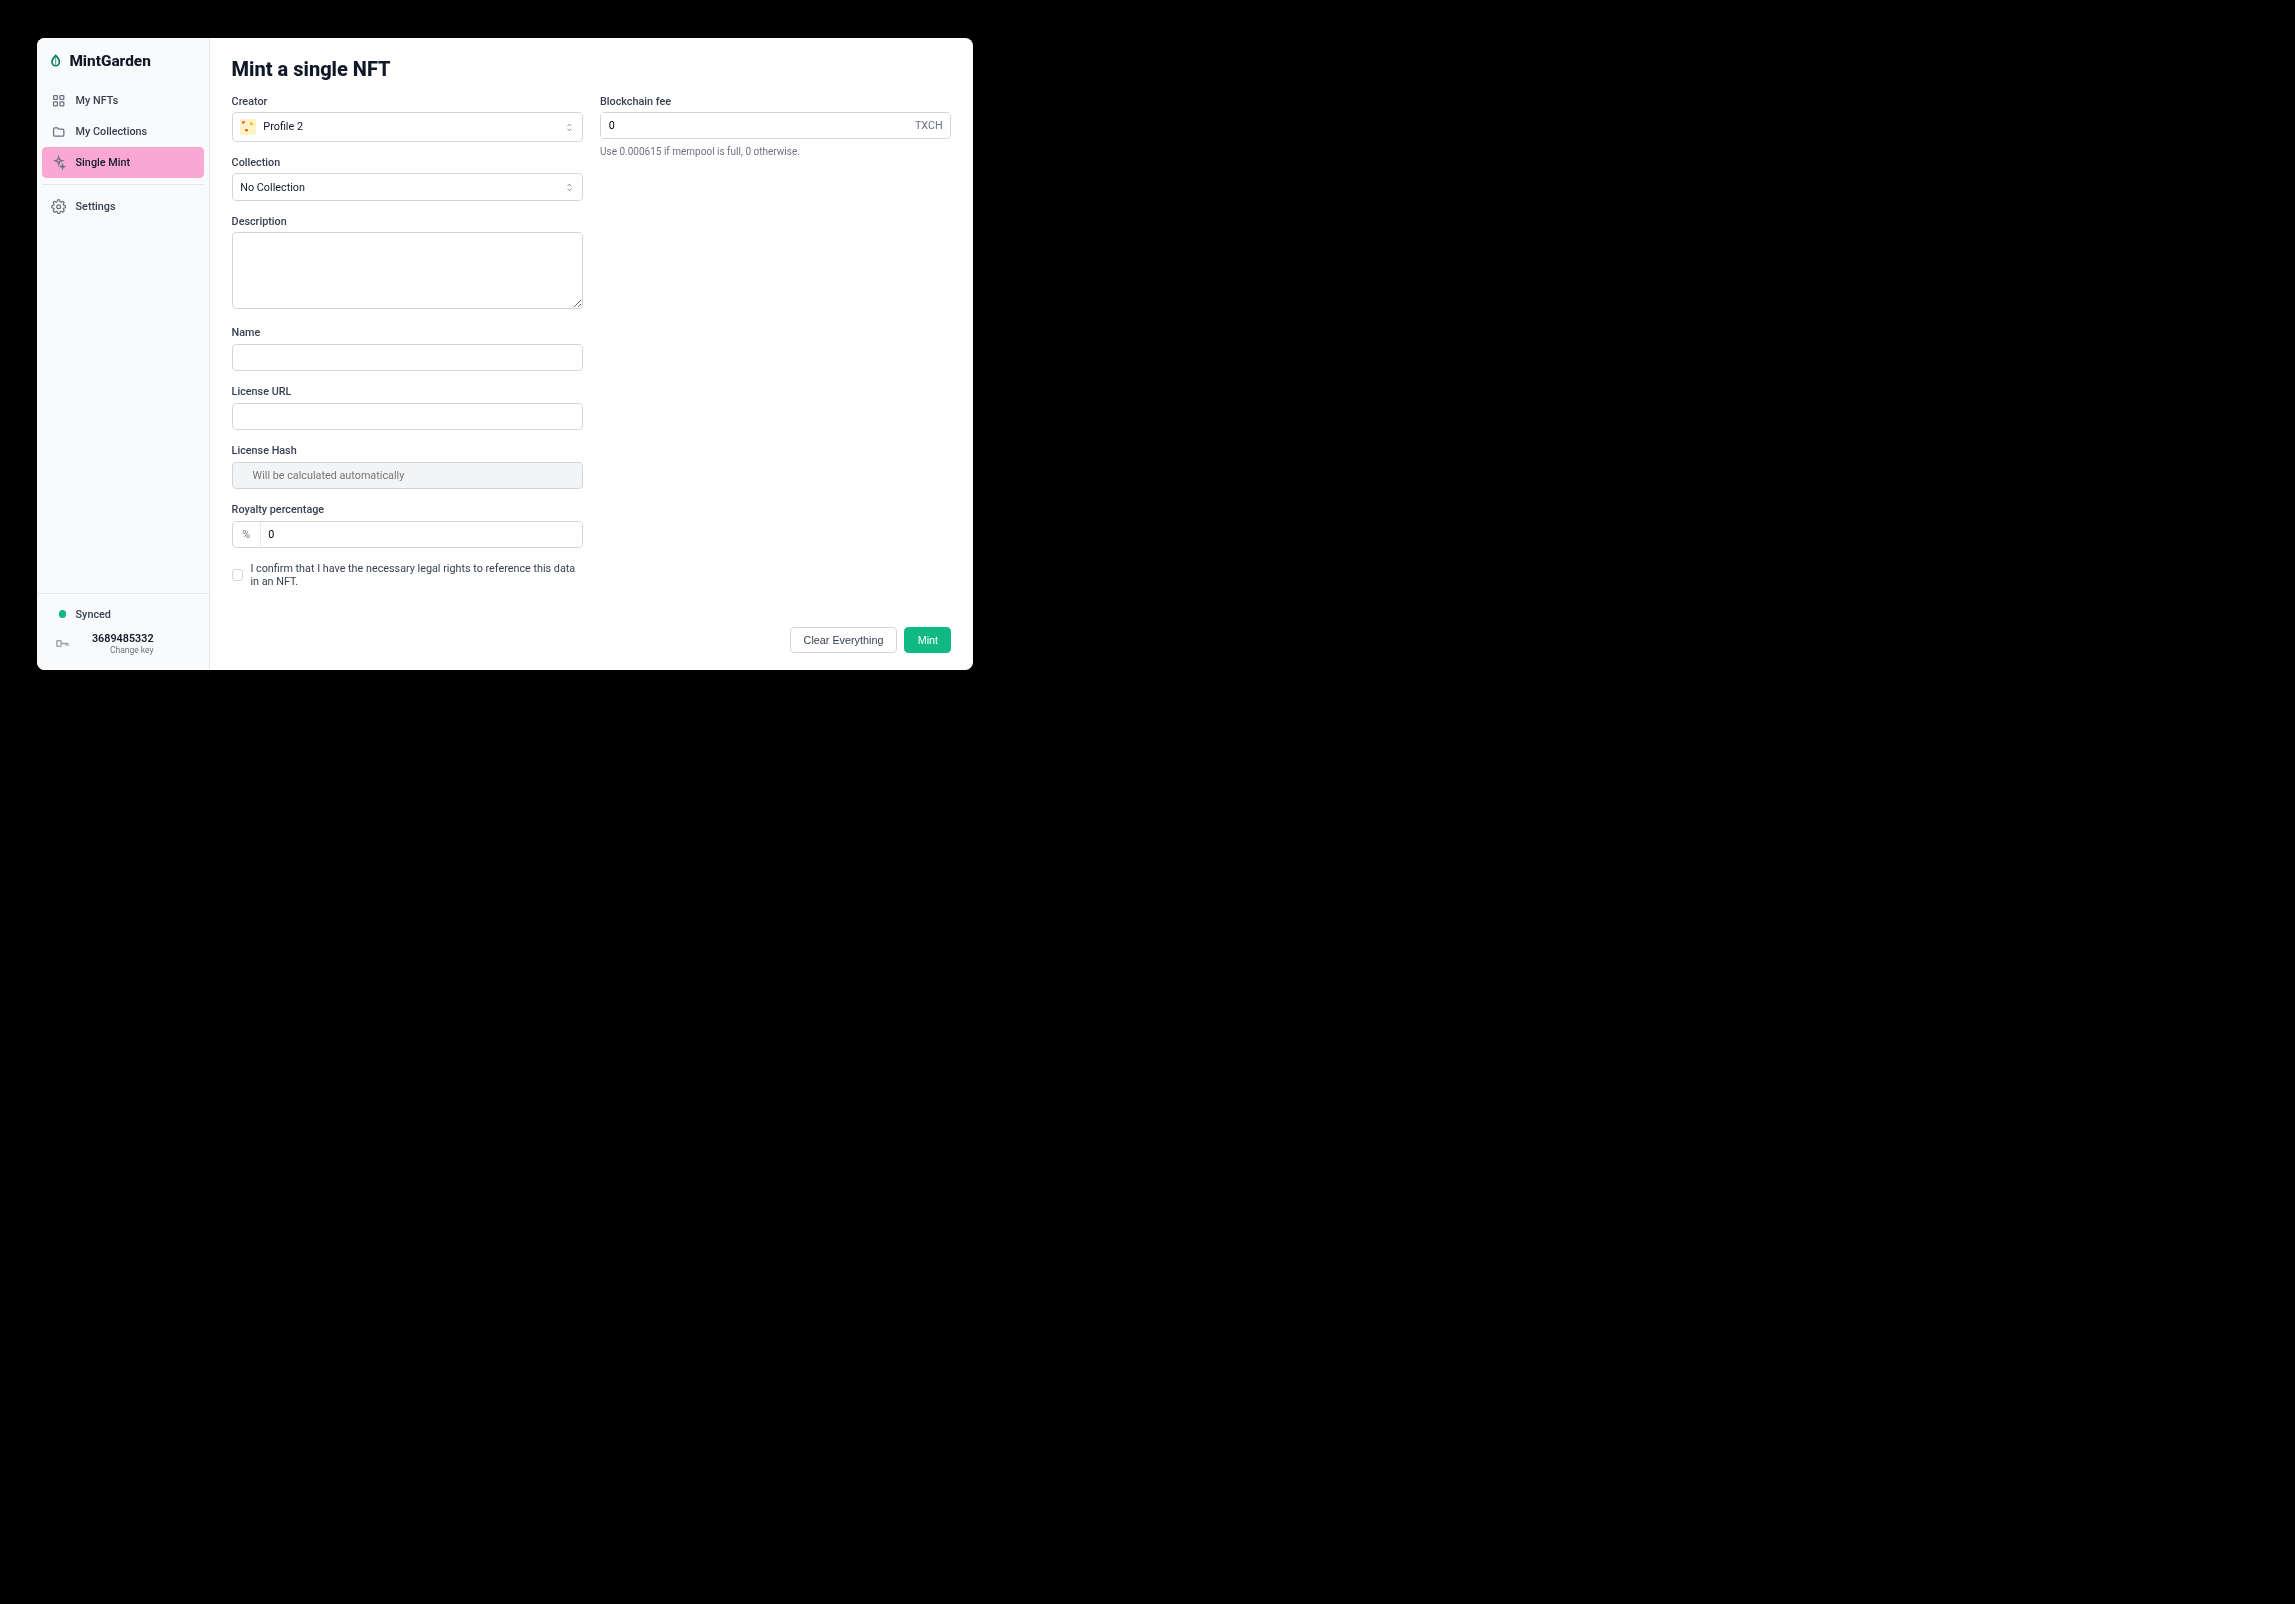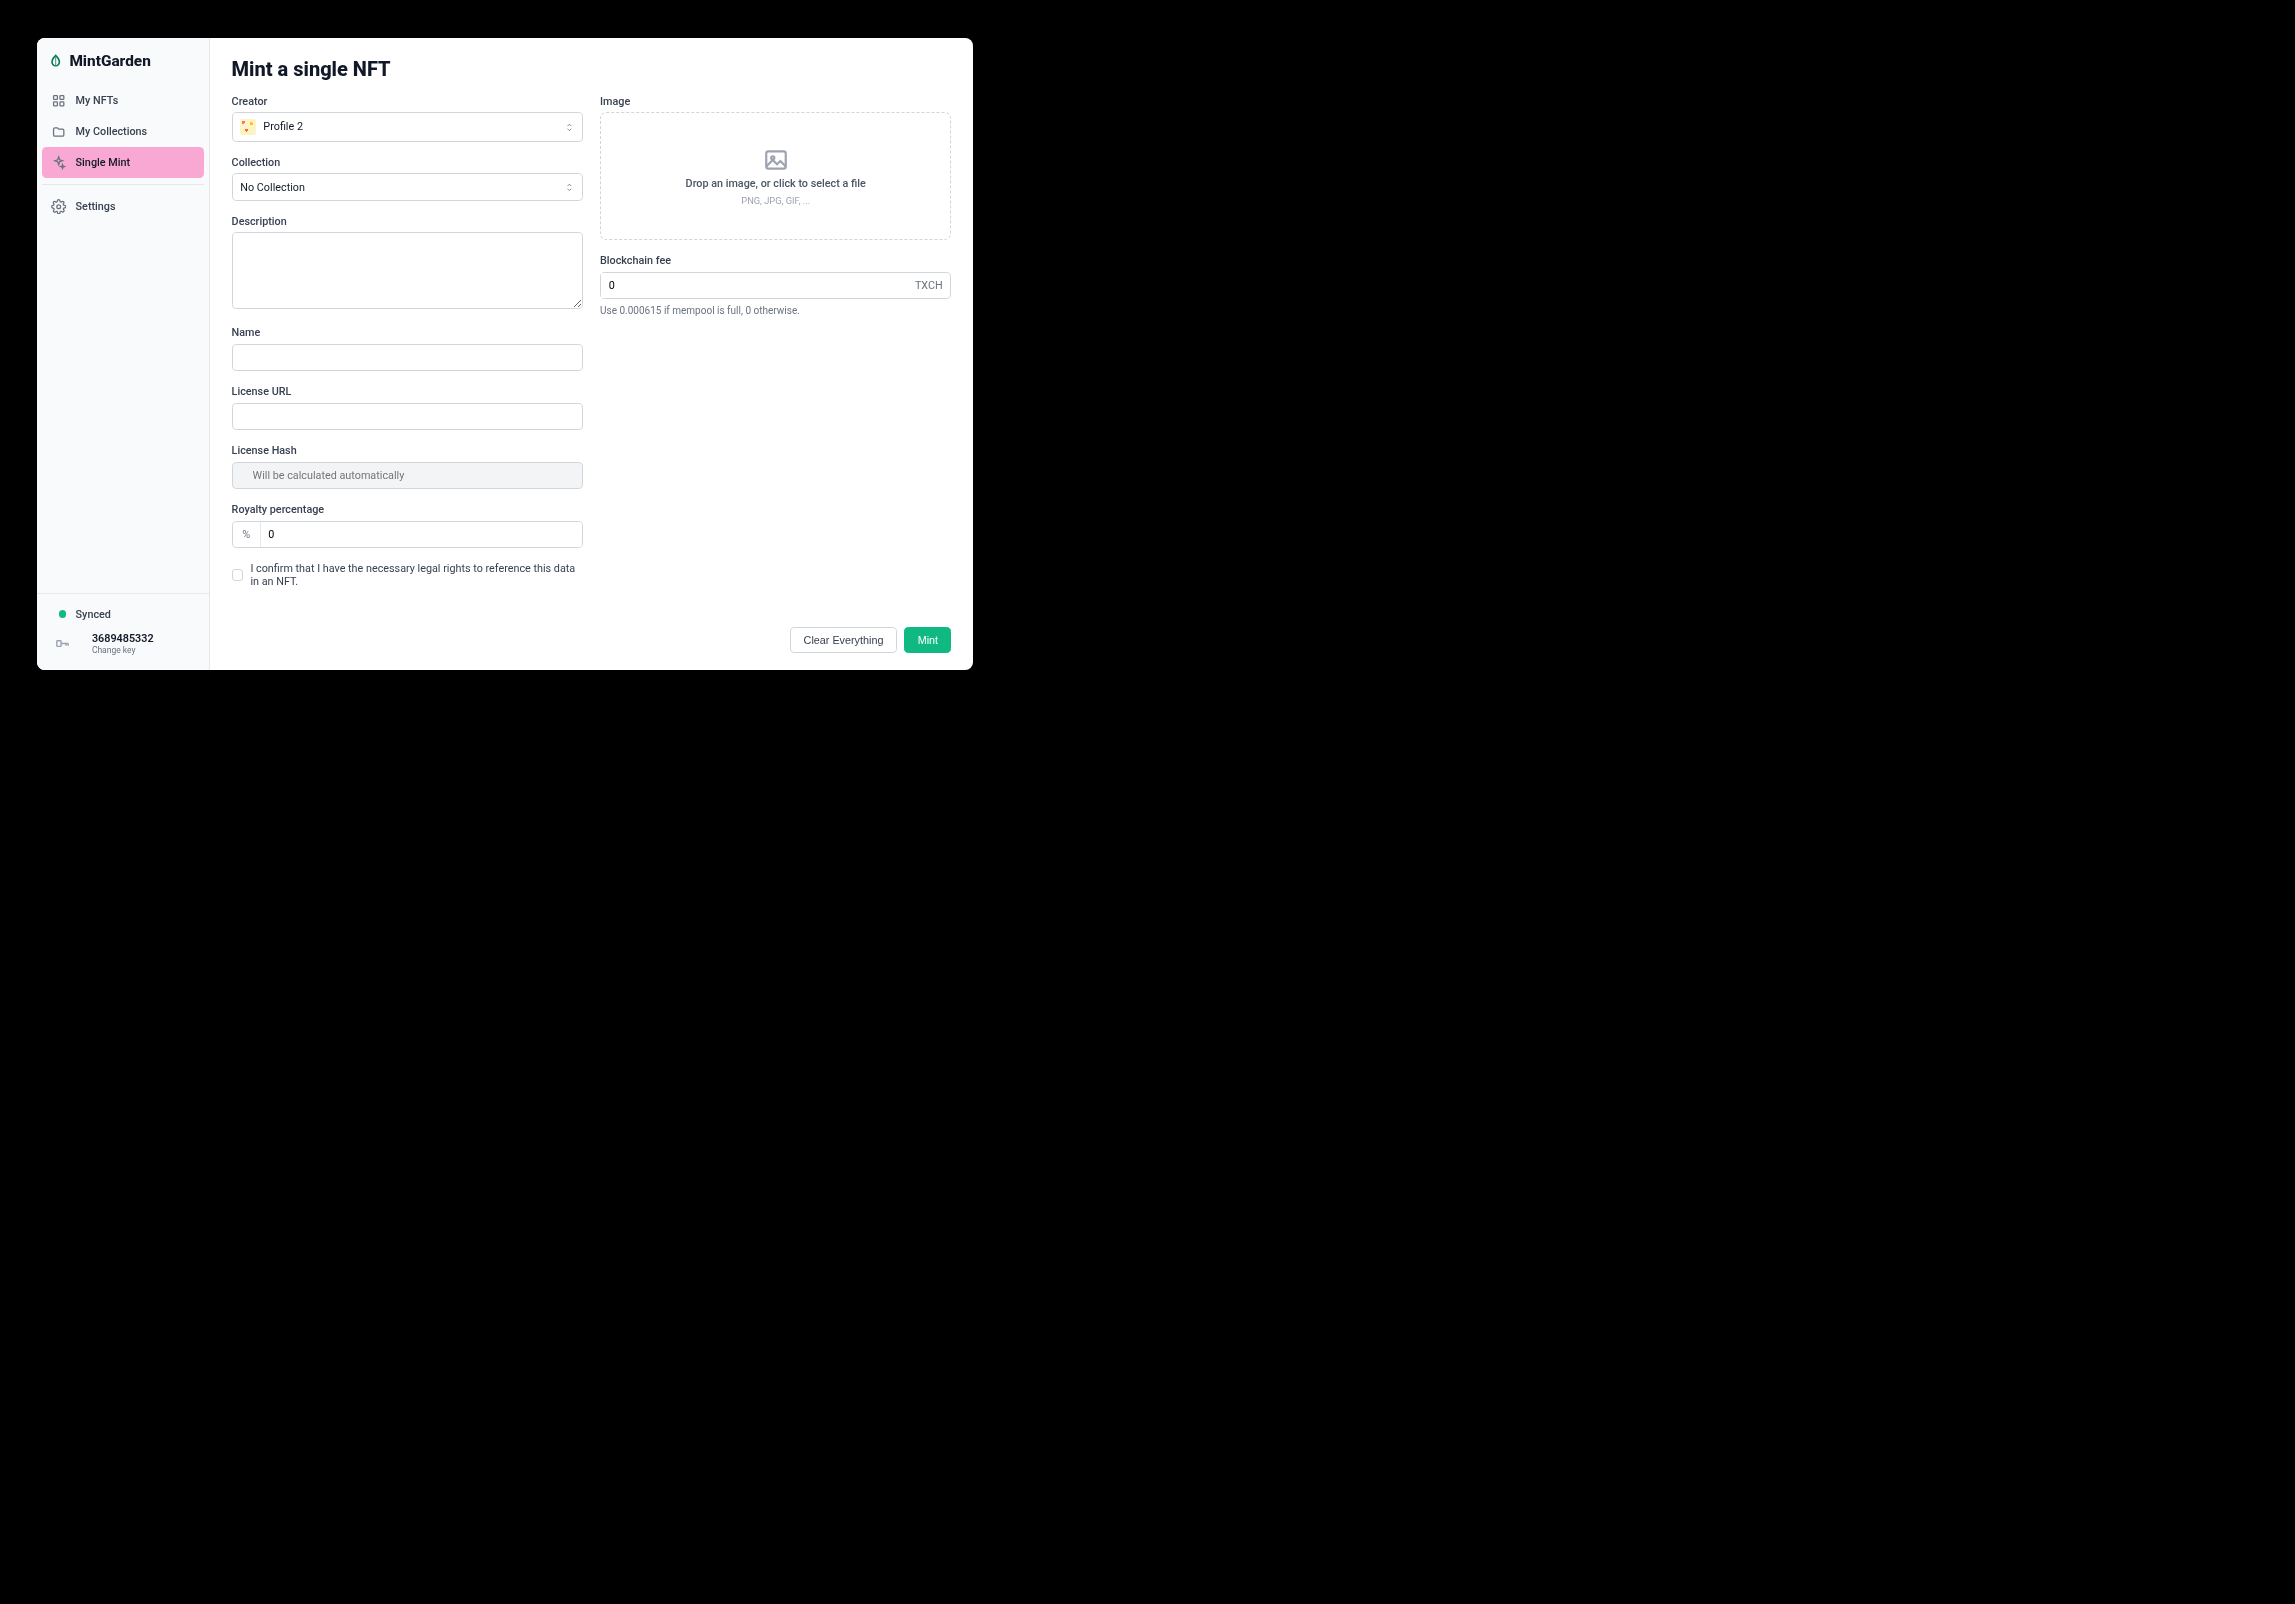--- a/index.html
+++ b/index.html
@@ -61,20 +61,21 @@
       display: flex;
       flex: 1;
       min-height: 0;
     }
     .sidebar {
       width: 173px;
       background: #f9fafb;
       border-right: 0.8px solid #e5e7eb;
       display: flex;
       flex-direction: column;
+      text-align: right;
     }
     .brand {
       display: flex;
       align-items: center;
       gap: 6.2px;
       padding: 14px 10.8px 10.8px;
       font-size: 15.4px;
       font-weight: 800;
       color: #111827;
     }
@@ -418,32 +419,20 @@
               </div>
             </div>
 
             <div class="checkbox-row">
               <div class="cbox"></div>
               <div class="check-label">I confirm that I have the necessary legal rights to reference this data in an NFT.</div>
             </div>
           </div>
 
           <div class="col">
-            <div class="field">
-              <label class="label">Image</label>
-              <div class="dropzone">
-                <svg viewBox="0 0 24 24" fill="none" stroke="currentColor" stroke-width="2">
-                  <rect x="3" y="4" width="18" height="16" rx="2"></rect>
-                  <circle cx="9" cy="10" r="1.5"></circle>
-                  <path d="M3 18 l6-6 4 4 3-3 5 5"></path>
-                </svg>
-                <div class="drop-title">Drop an image, or click to select a file</div>
-                <div class="drop-sub">PNG, JPG, GIF, ...</div>
-              </div>
-            </div>
 
             <div class="field">
               <label class="label">Blockchain fee</label>
               <div class="fee-wrap">
                 <input class="fee-input" type="text" value="0" style="">
                 <div class="fee-suffix">TXCH</div>
               </div>
               <div class="hint">Use 0.000615 if mempool is full, 0 otherwise.</div>
             </div>
           </div>

